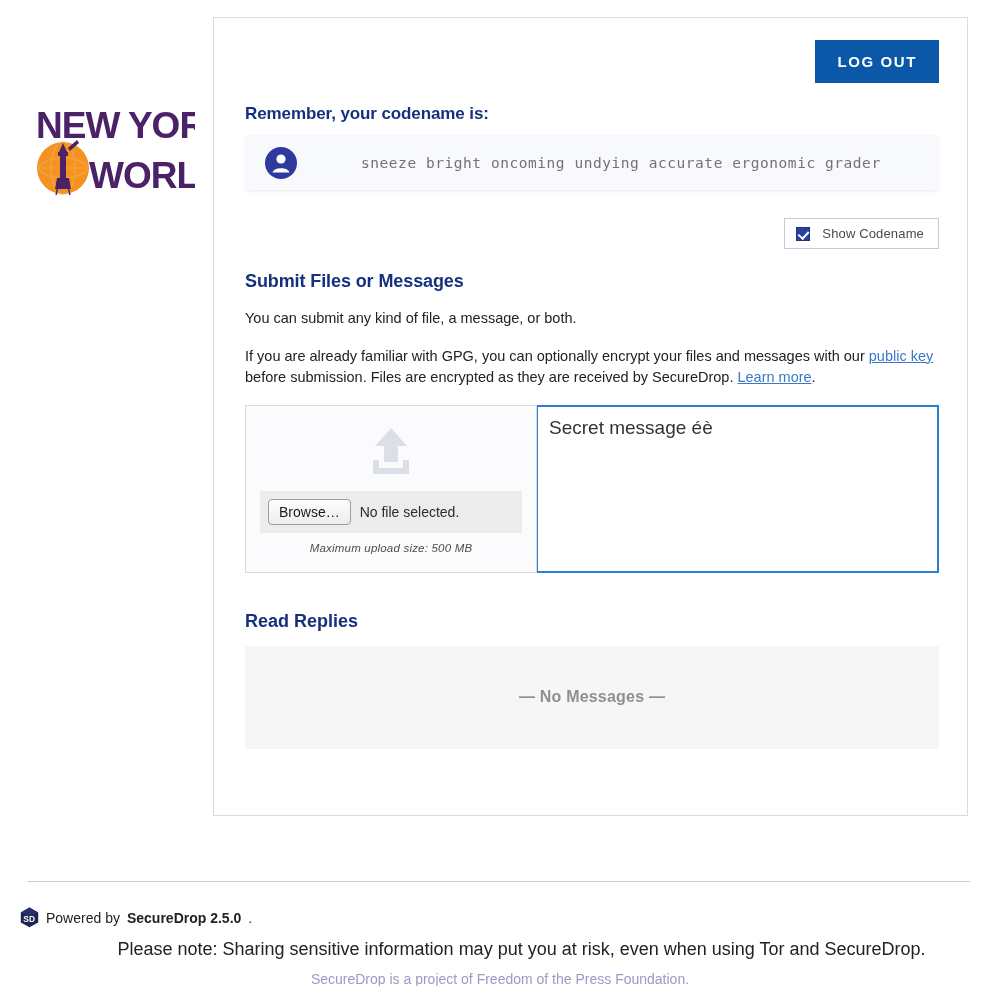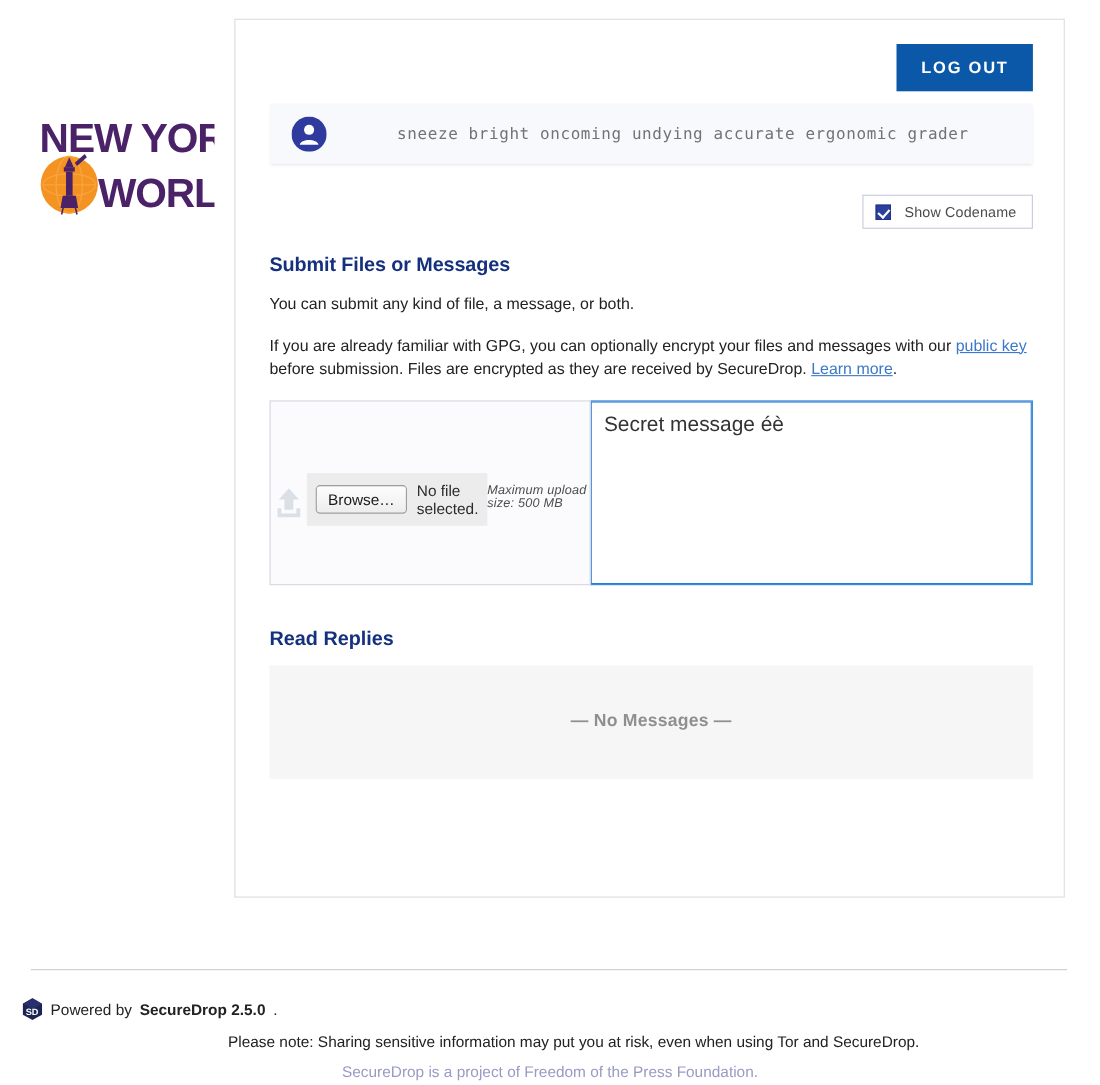--- a/index.html
+++ b/index.html
@@ -147,21 +147,21 @@
     display: flex;
     gap: 0px;
     height: 168px;
   }
   .upload-zone {
     width: 292px;
     border: 1px solid #d8d8de;
     background: #fbfbfd;
     position: relative;
     display: flex;
-    flex-direction: row;
+    flex-direction: column;
     align-items: center;
   }
   .upload-icon {
     margin-top: 18px;
     width: 58px; height: 54px;
   }
   .file-row {
     margin-top: 13px;
     width: 262px;
     background: #ececec;
@@ -284,21 +284,21 @@
     justify-content: flex-start;
     gap: 7px;
     font-size: 14px;
     color: #222222;
     padding-left: 20px;
   }
   .sd-cube { width: 19px; height: 21px; flex: 0 0 19px; }
   .powered b { font-weight: bold; }
   .note {
     margin-top: 11px;
-    font-size: 14px;
+    font-size: 18px;
     color: #222222;
     margin-left: 43px;
   }
   .attrib {
     margin-top: 11px;
     font-size: 14px;
     color: #9a9ac4;
   }
 </style>
 </head>
@@ -330,20 +330,21 @@
     </svg>
   </div>
 
   <div class="main-panel">
     <div class="inner">
 
       <div class="logout-row">
         <button class="btn-logout">LOG OUT</button>
       </div>
 
+      <div class="codename-label">Remember, your codename is:</div>
 
       <div class="codename-box">
         <svg class="codename-avatar" viewBox="0 0 32 32" xmlns="http://www.w3.org/2000/svg">
           <circle cx="16" cy="16" r="16" fill="#2f3a9e"></circle>
           <circle cx="16" cy="12" r="4.6" fill="#ffffff"></circle>
           <path d="M7.5 25.5 C8.6 19.8 23.4 19.8 24.5 25.5 Z" fill="#ffffff"></path>
         </svg>
         <div class="codename-text">sneeze bright oncoming undying accurate ergonomic grader</div>
       </div>
 

